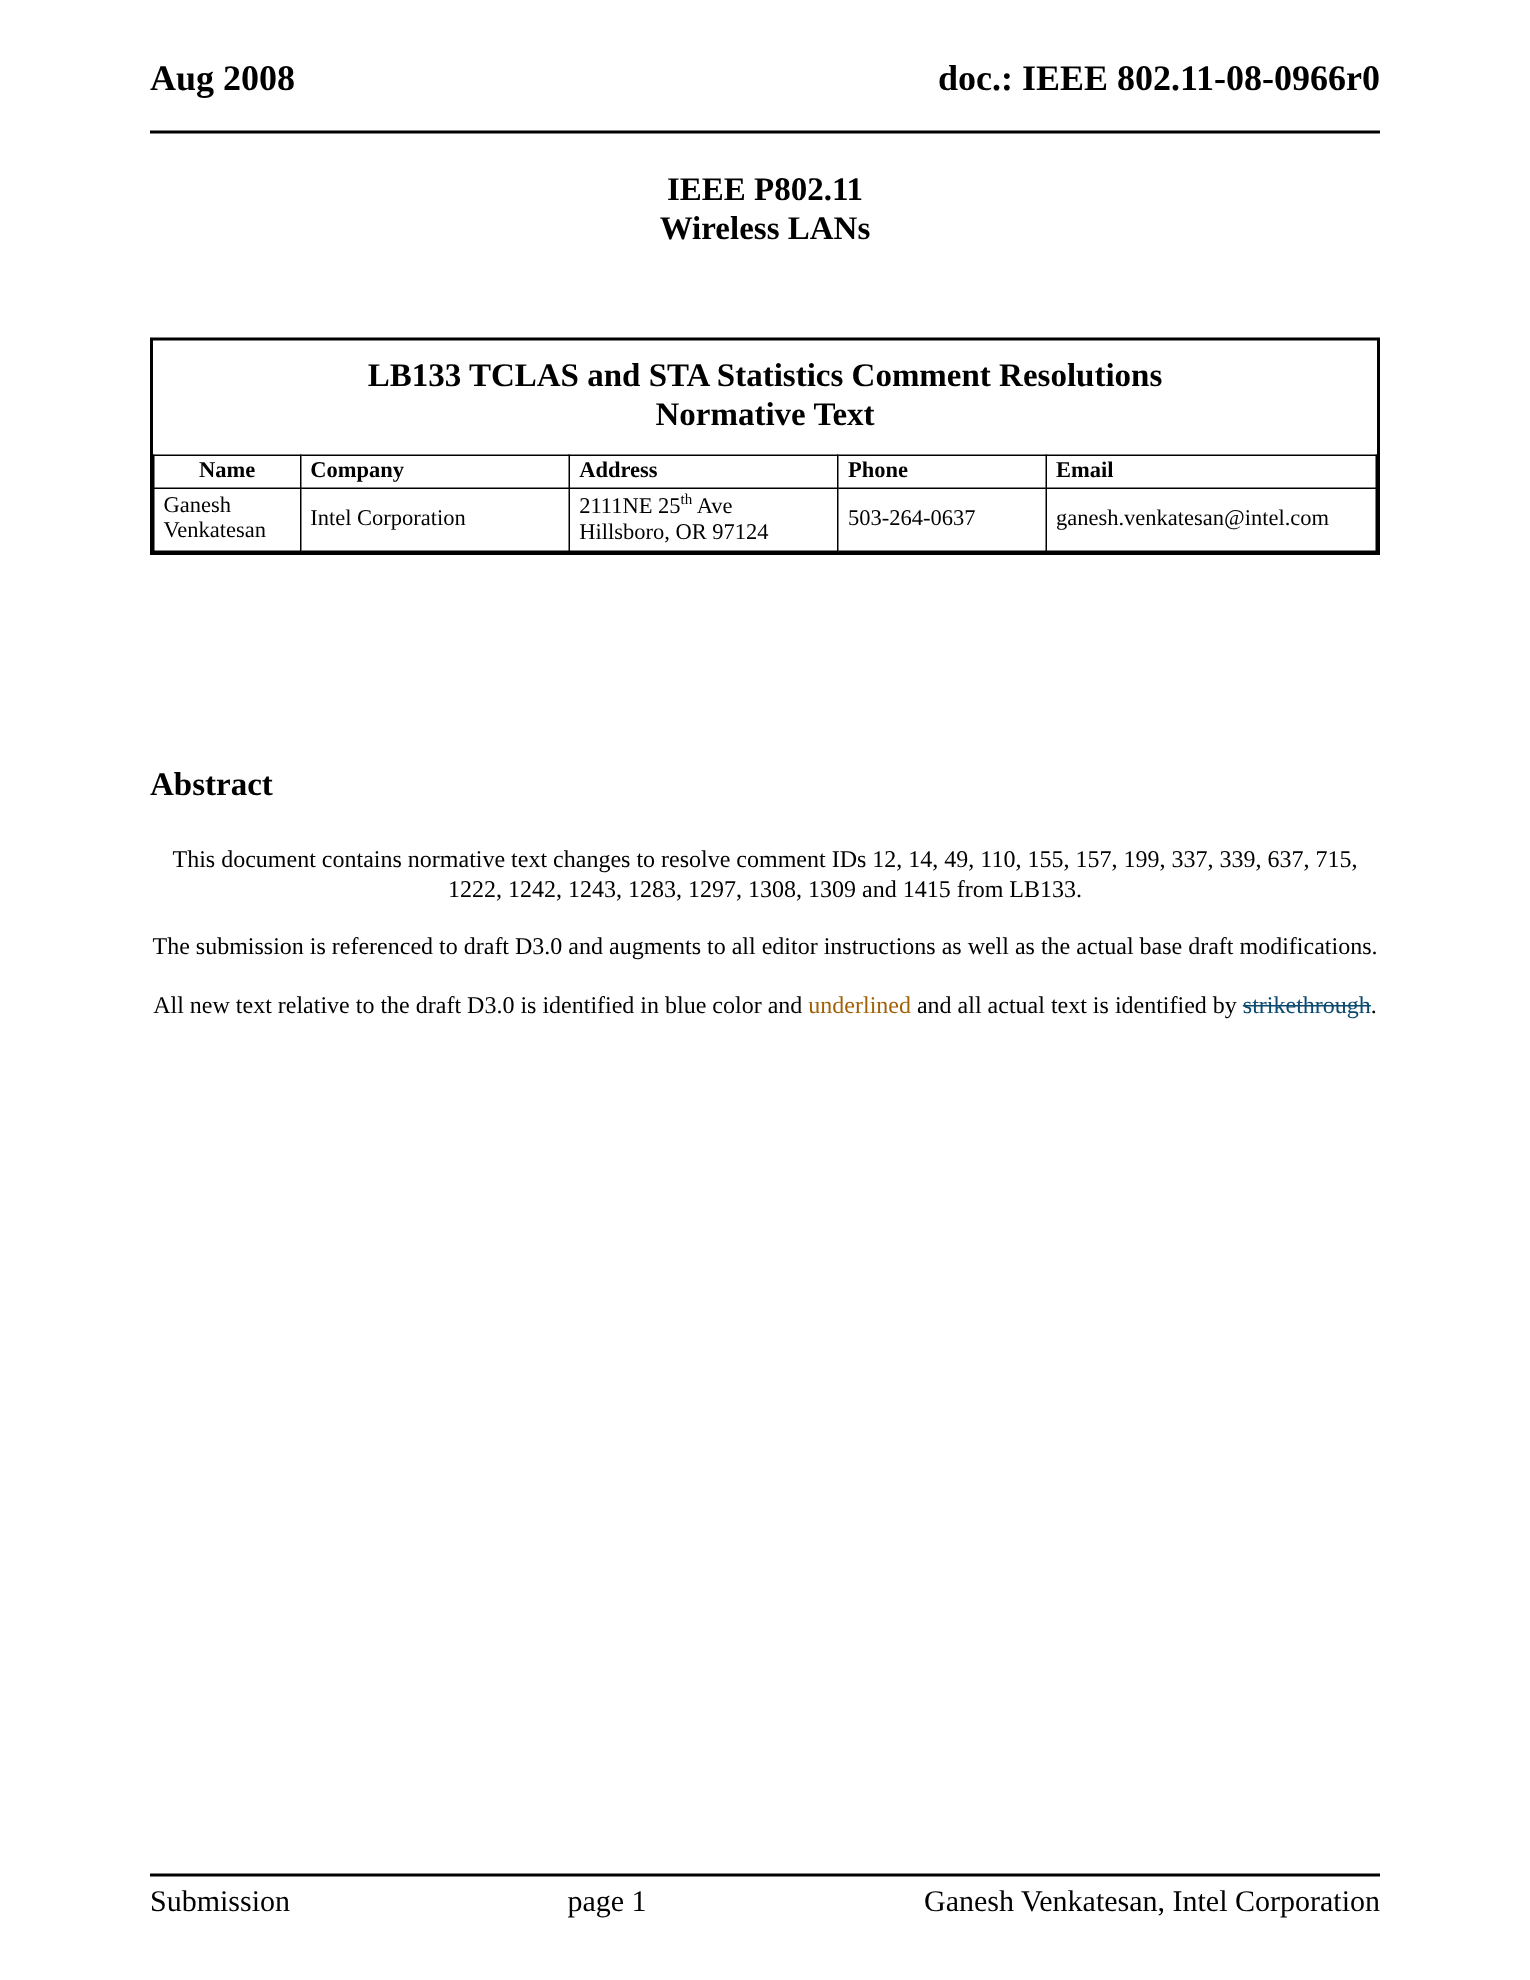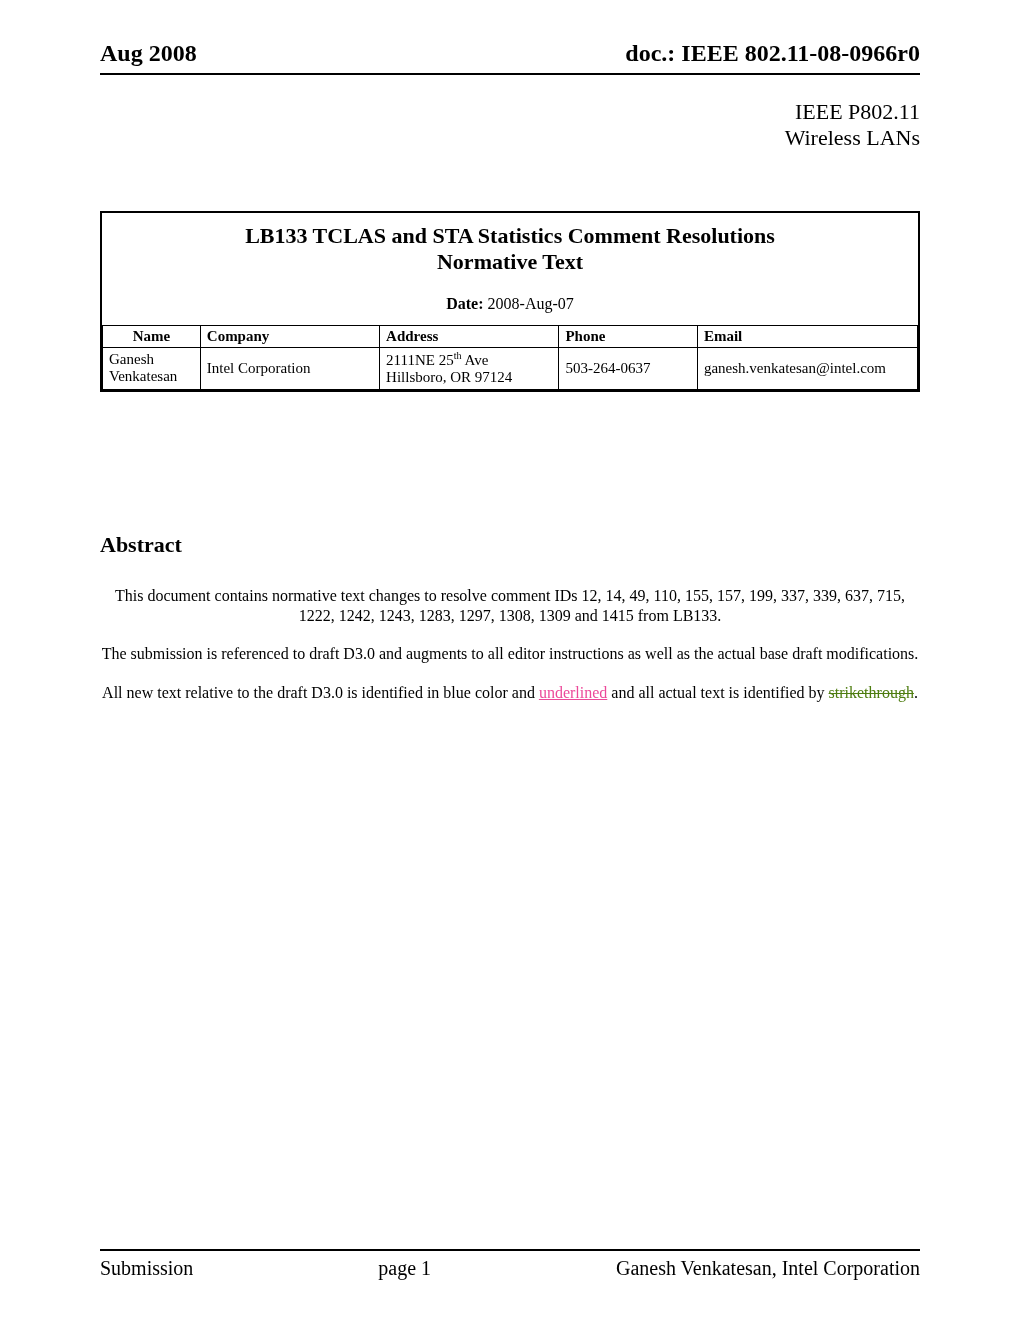--- a/index.html
+++ b/index.html
@@ -16,28 +16,28 @@
       padding: 0;
     }
     .page-content {
       padding: 40px 100px 0 100px;
     }
     .header-row {
       display: flex;
       justify-content: space-between;
       font-size: 24px;
       font-weight: bold;
-      padding-bottom: 6px;
+      padding-bottom: 20px;
       border-bottom: 2px solid black;
       margin-bottom: 24px;
     }
     .title-block {
-      text-align: right;
+      text-align: center;
       font-size: 22px;
-      font-weight: normal;
+      font-weight: bold;
       margin-bottom: 60px;
     }
     .title-block .line {
       display: block;
     }
     .border-box {
       border: 2px solid black;
     }
     .box-title {
       text-align: center;
@@ -93,25 +93,24 @@
     }
     .abstract-body {
       font-size: 16px;
       line-height: 1.28;
       text-align: center;
     }
     .abstract-body p {
       margin-bottom: 18px;
     }
     .underlined-blue {
-      color: #ec4899;
-      text-decoration: underline;
+      color: #a16207;
     }
     .strike-red {
-      color: #4d7c0f;
+      color: #0c4a6e;
       text-decoration: line-through;
     }
     .footer-row {
       position: absolute;
       bottom: 40px;
       left: 100px;
       right: 100px;
       border-top: 2px solid black;
       padding-top: 6px;
       display: flex;
@@ -133,23 +132,20 @@
 
   <div class="title-block">
     <span class="line">IEEE P802.11</span>
     <span class="line">Wireless LANs</span>
   </div>
 
   <div class="border-box">
     <div class="box-title">
       <span>LB133 TCLAS and STA Statistics Comment Resolutions</span><br>
       <span>Normative Text</span>
-    </div>
-    <div class="date-row">
-      <span class="date-label">Date:</span><span>  2008-Aug-07</span>
     </div>
     <table class="authors">
       <thead>
         <tr>
           <th class="col-name">Name</th>
           <th class="col-company">Company</th>
           <th class="col-address">Address</th>
           <th class="col-phone">Phone</th>
           <th class="col-email">Email</th>
         </tr>

